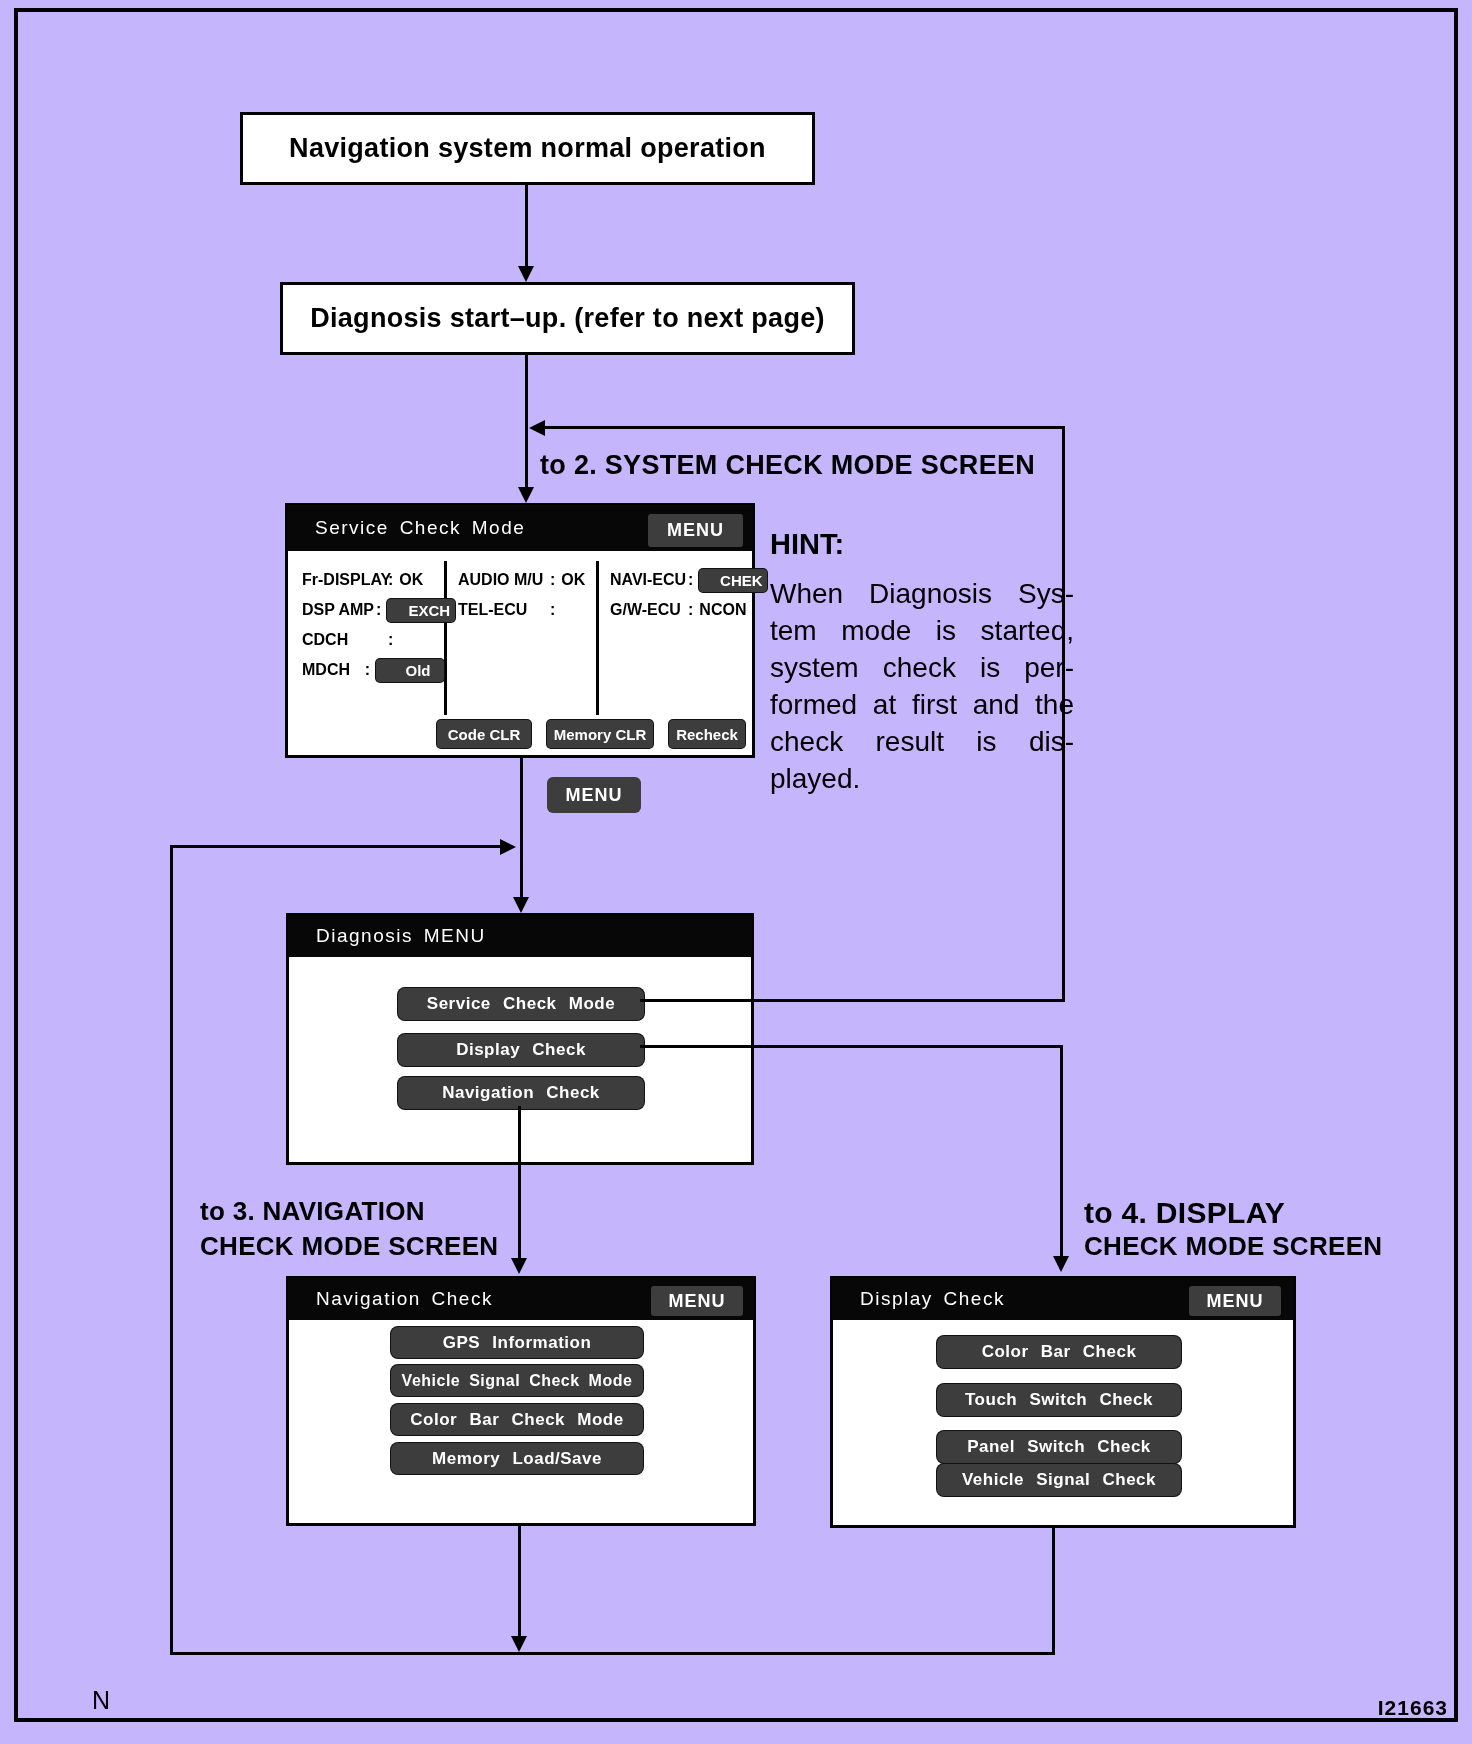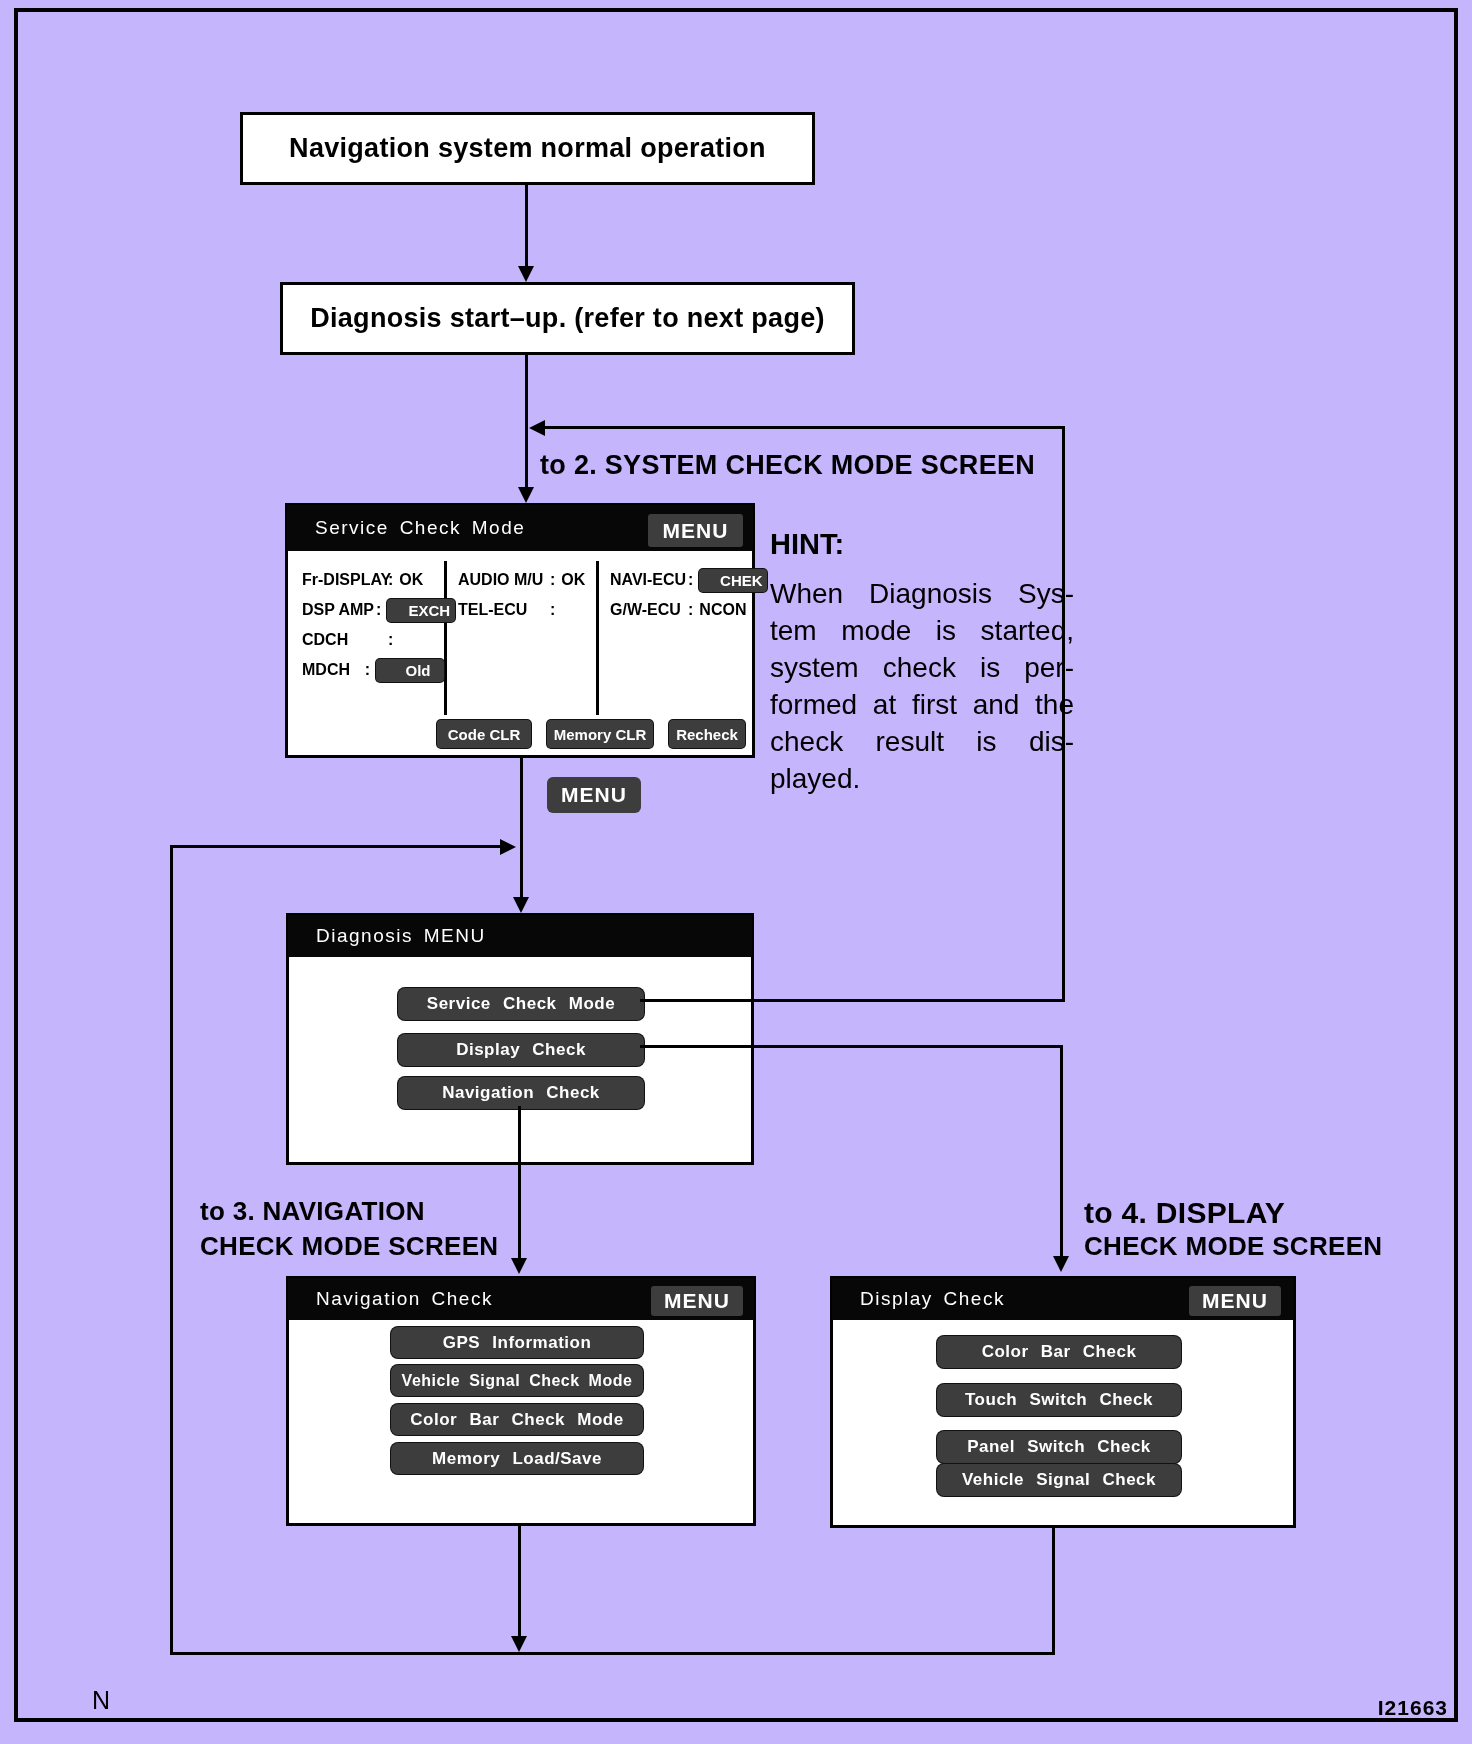--- a/index.html
+++ b/index.html
@@ -30,21 +30,21 @@
   .screen{position:absolute;border:3px solid #000;box-sizing:border-box;background:#fff;}
   .screen-bar{position:absolute;left:-1px;top:-1px;right:-1px;height:46px;background:#070707;
               display:flex;align-items:center;}
   .screen-title{color:#fff;font-size:19px;letter-spacing:1.5px;padding-left:28px;word-spacing:4px;}
   .dither{background-color:#3d3d3d;
           background-image:
             radial-gradient(circle, rgba(255,255,255,.30) 22%, transparent 24%),
             radial-gradient(circle, rgba(0,0,0,.55) 22%, transparent 24%);
           background-size:4px 4px;background-position:0 0,2px 2px;}
   .menu-btn{position:absolute;display:flex;align-items:center;justify-content:center;
-            color:#fff;font-weight:bold;font-size:21px;letter-spacing:1px;border-radius:3px;}
+            color:#fff;font-weight:bold;font-size:18px;letter-spacing:1px;border-radius:3px;}
   .touch-btn{position:absolute;display:flex;align-items:center;justify-content:center;
              color:#fff;font-weight:bold;font-size:17px;letter-spacing:.5px;word-spacing:7px;
              border-radius:7px;box-shadow:0 0 0 1px #111;}
 
   
   .sc-body{position:absolute;left:0;right:0;top:45px;bottom:0;}
   .sc-div{position:absolute;width:3px;background:#000;top:10px;bottom:40px;}
   .sc-col{position:absolute;top:14px;}
   .sc-row{display:flex;align-items:center;height:30px;font-size:16px;font-weight:bold;white-space:nowrap;}
   .sc-label{display:inline-block;}

